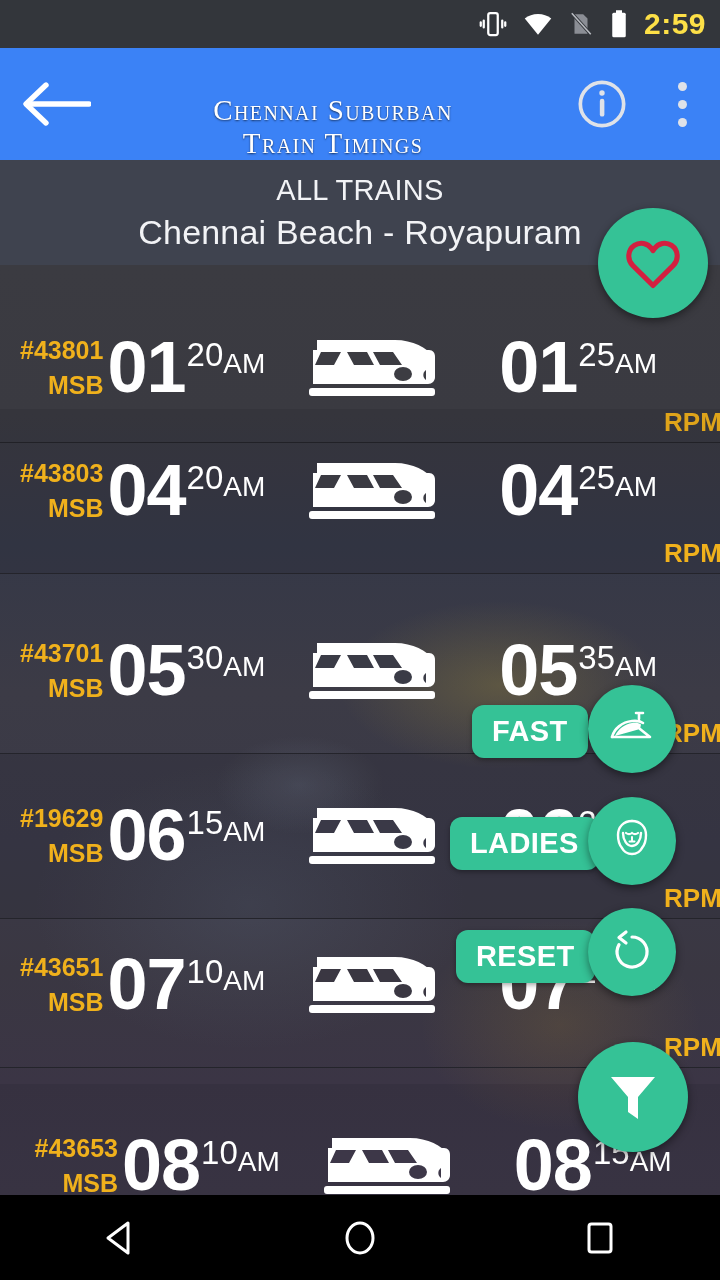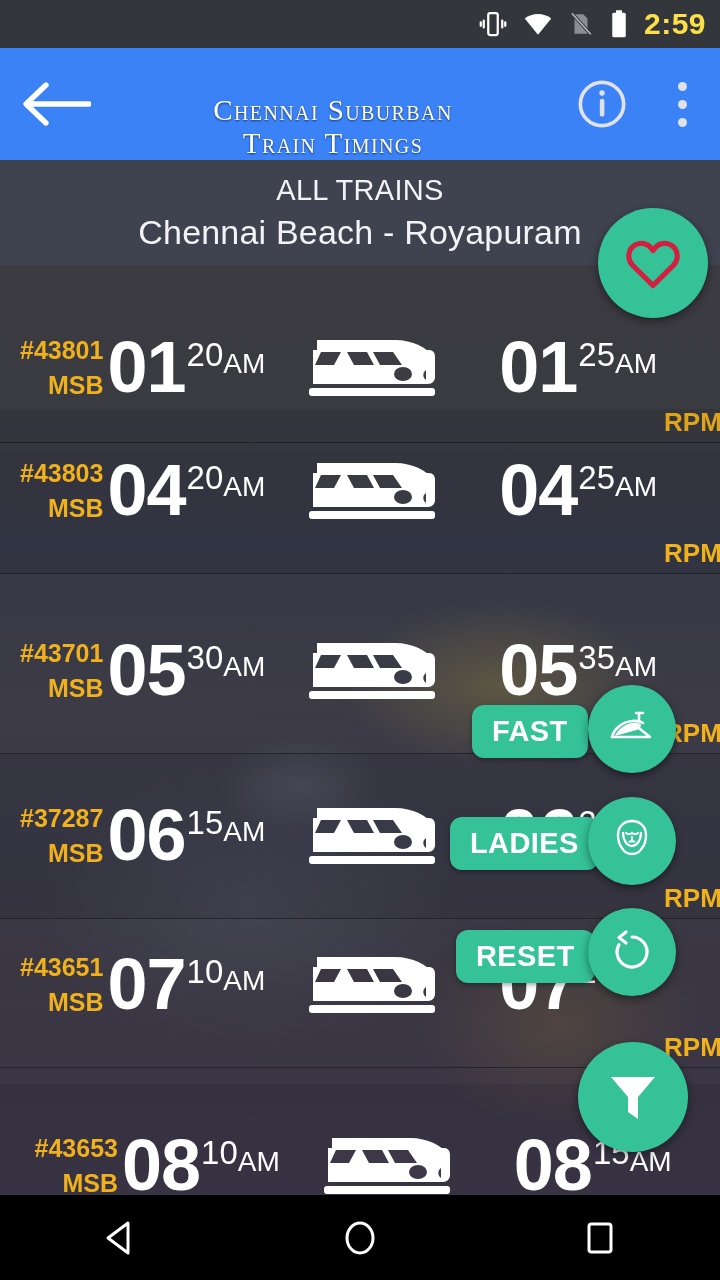--- a/index.html
+++ b/index.html
@@ -273,21 +273,21 @@
         <span class="mmwrap">
           <span class="mm">35</span>
           <span class="ampm">AM</span>
         </span>
       </div>
       <span class="dest">RPM</span>
     </div>
 
     <div class="row alt" style="top:489px;height:165px;">
       <div class="col-code">
-        <span>#37287</span>
+        <span>#19629</span>
         <span class="stn">MSB</span>
       </div>
       <div class="timeblock dep">
         <span class="hh">06</span>
         <span class="mmwrap">
           <span class="mm">15</span>
           <span class="ampm">AM</span>
         </span>
       </div>
       <div class="trainicon">

